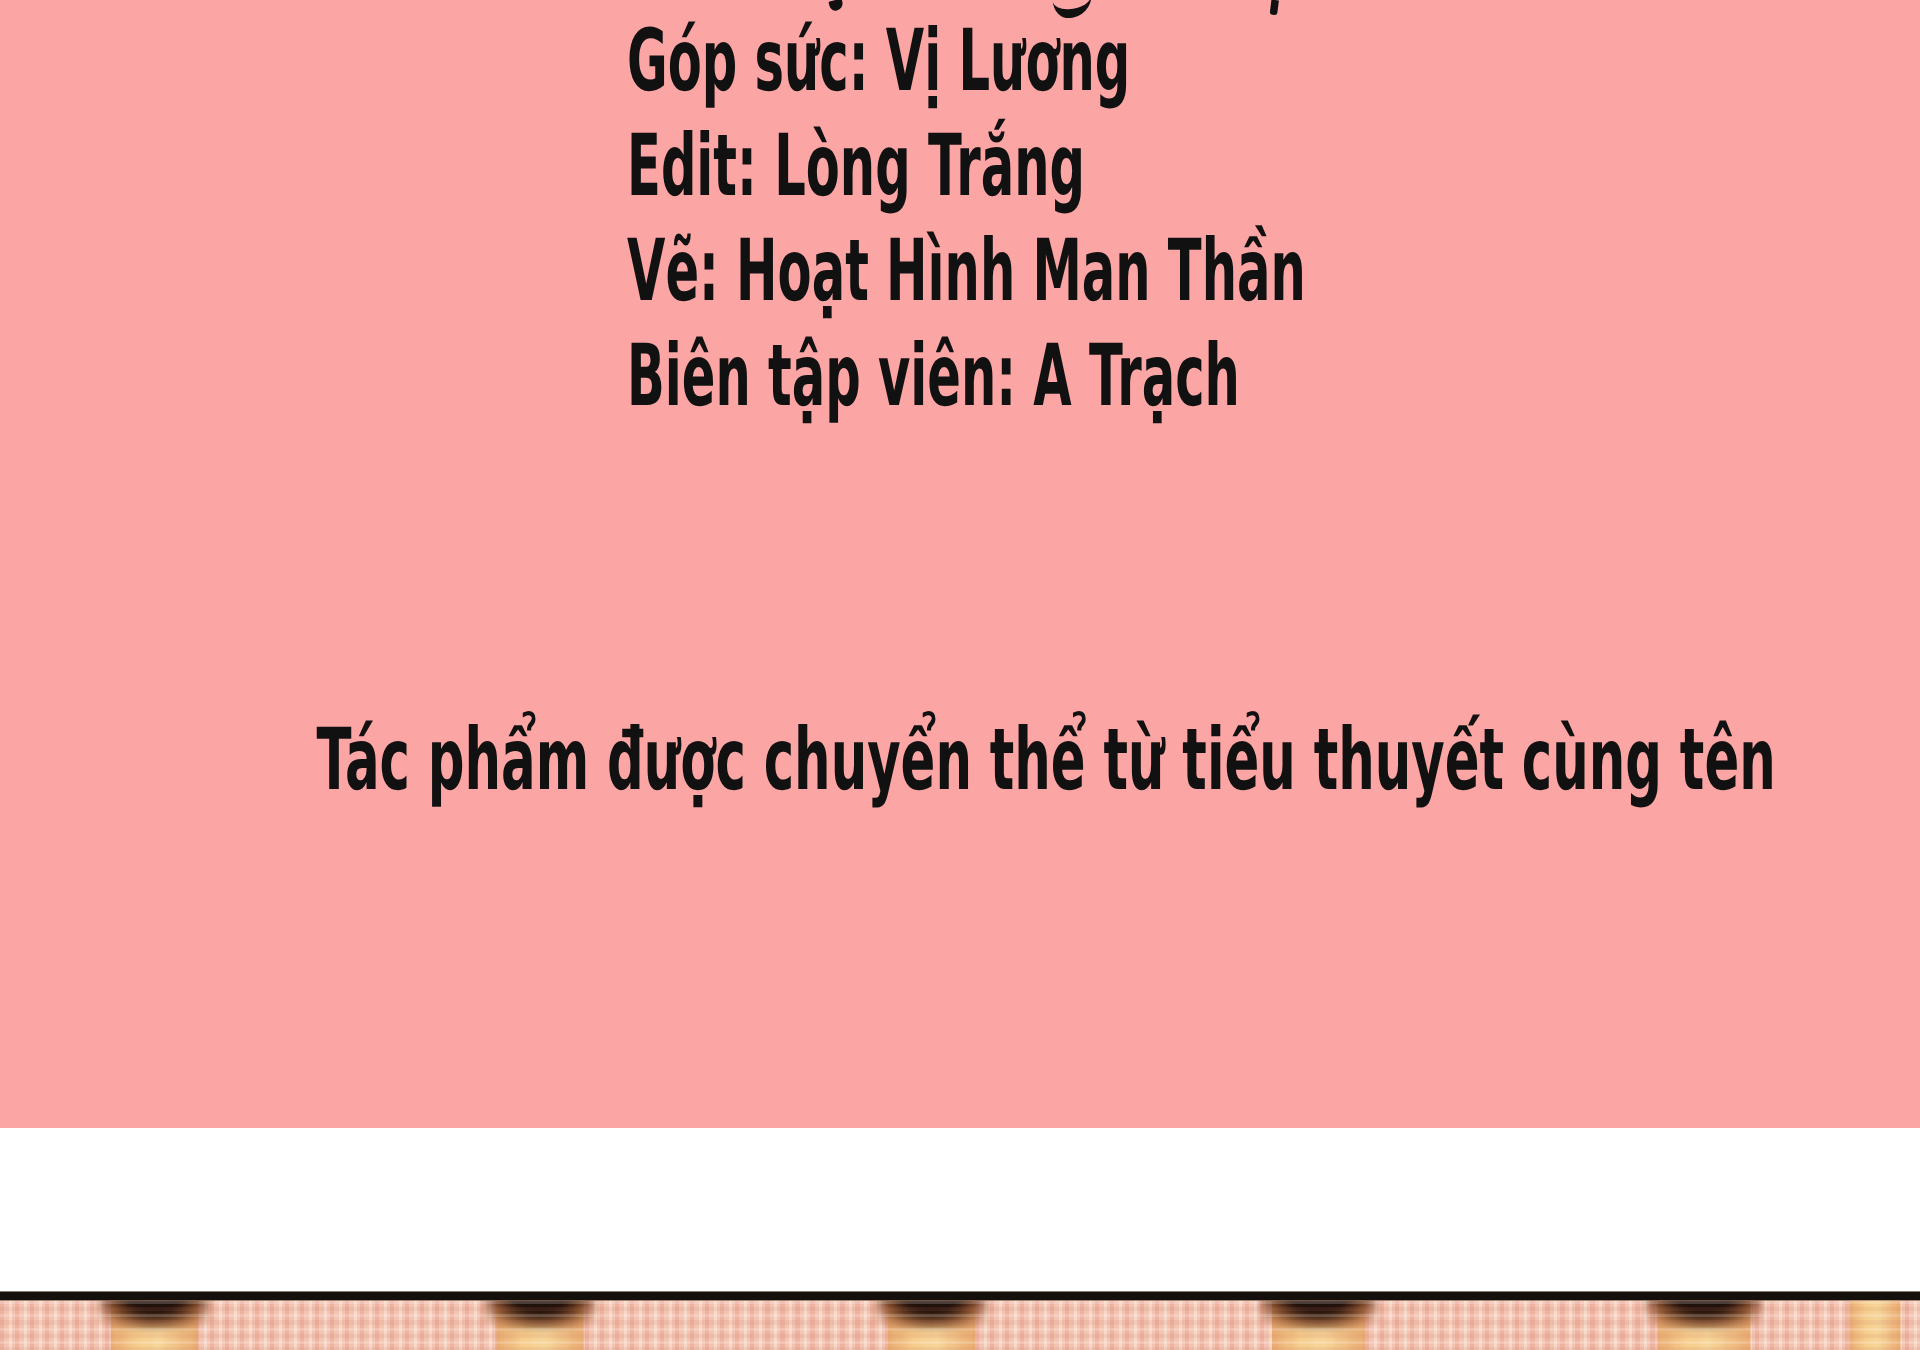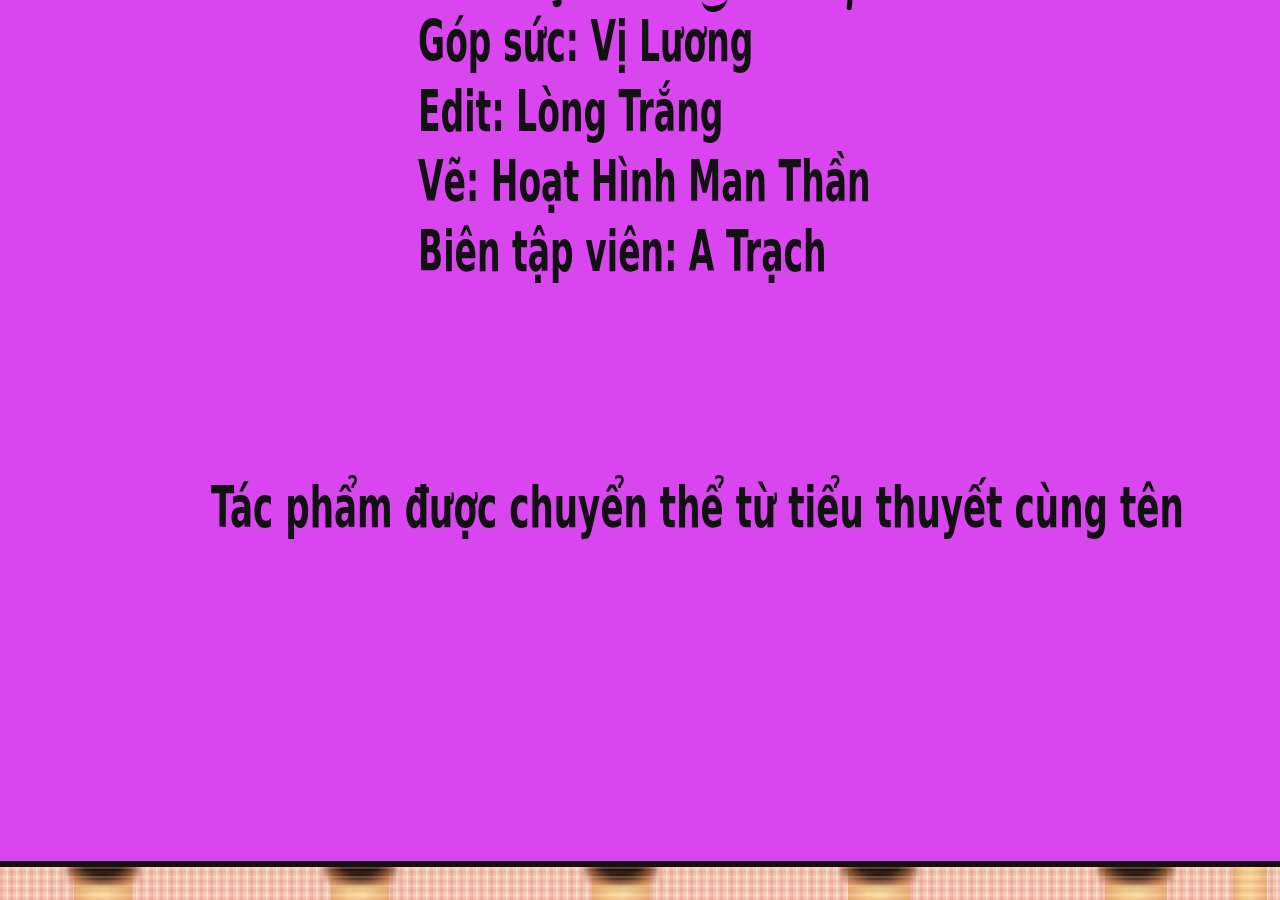--- a/index.html
+++ b/index.html
@@ -1,20 +1,20 @@
 <!DOCTYPE html>
 <html><head>
 <meta charset="utf-8">
 <style>
   html,body{margin:0;padding:0;}
   body{
     width:1280px;height:900px;overflow:hidden;background:#ffffff;
     font-family:"DejaVu Sans","Liberation Sans",sans-serif;
   }
-  .page{position:relative;width:1280px;height:900px;background:#d946ef;}
+  .page{position:relative;width:1280px;height:752px;background:#fca5a5;}
 
   
   .tail{position:absolute;top:0;background:#111;}
   .tail-comma{
     left:553px;width:9px;height:7px;
     border-radius:1px 1px 6px 5px;transform:rotate(-14deg);
   }
   .tail-swoosh{
     left:702px;width:26px;height:9px;background:transparent;
     border-bottom:6px solid #111;

